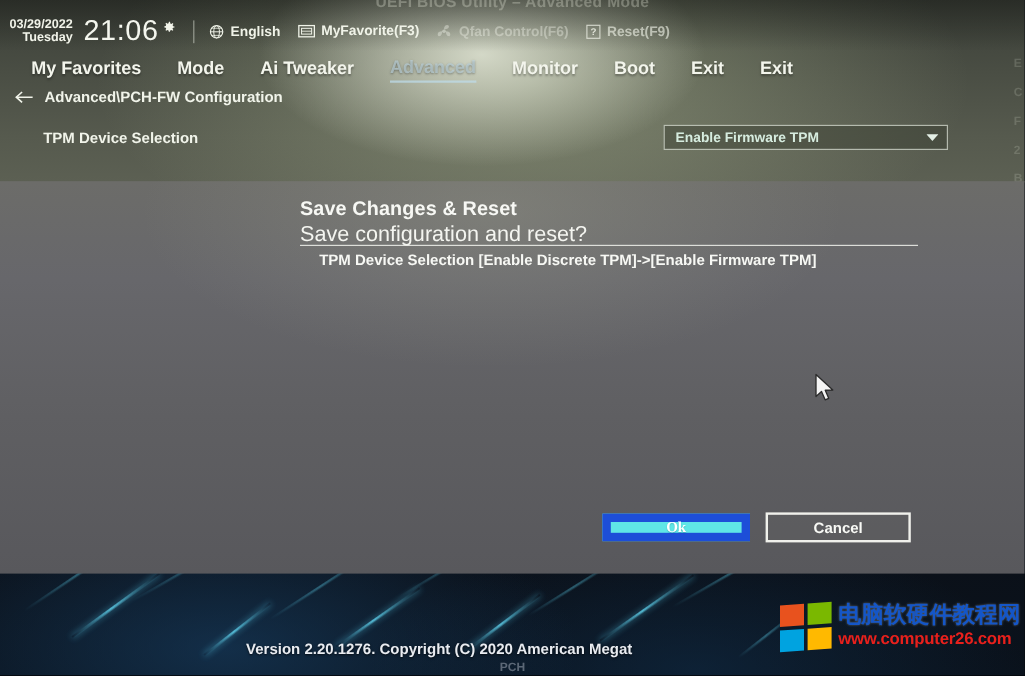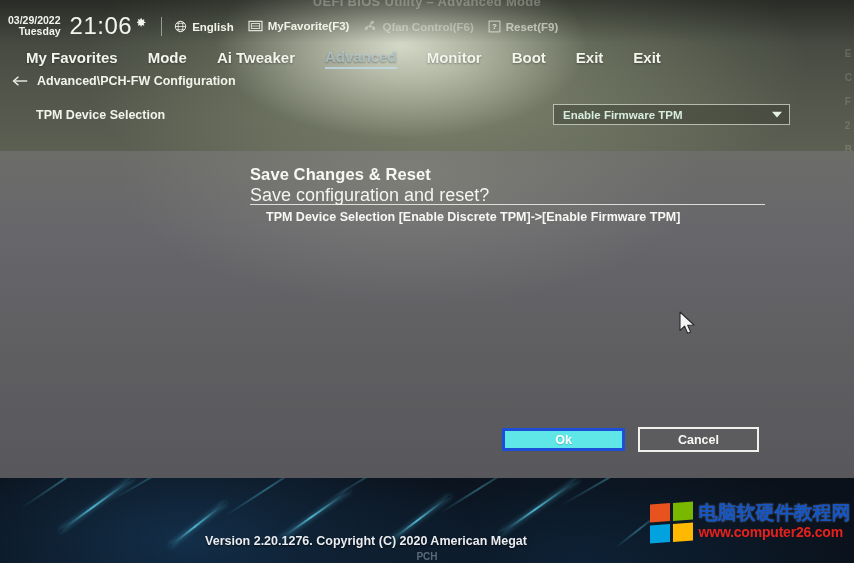--- a/index.html
+++ b/index.html
@@ -170,22 +170,23 @@
   }
 
   .btn {
     position:absolute; display:flex; align-items:center; justify-content:center;
     font-size:12.5px; font-weight:bold;
     cursor:default;
   }
   .btn-ok {
     left:502px; top:428px; width:123px; height:23px;
     background:#5fe6e6; color:#ffffff;
-    border:3px solid #1d4ed8;
+    border:7px solid #1d4ed8;
     text-shadow:0 1px 1px rgba(0,60,70,.25);
+    font-family:Liberation Serif, serif;
   }
   .btn-cancel {
     left:638px; top:427px; width:121px; height:25px;
     background:rgba(96,96,98,.35); color:#f8f9f5;
     border:2px solid #f0f1ec;
   }
 
   
   .cursor { position:absolute; left:678px; top:311px; width:20px; height:26px; }
 

